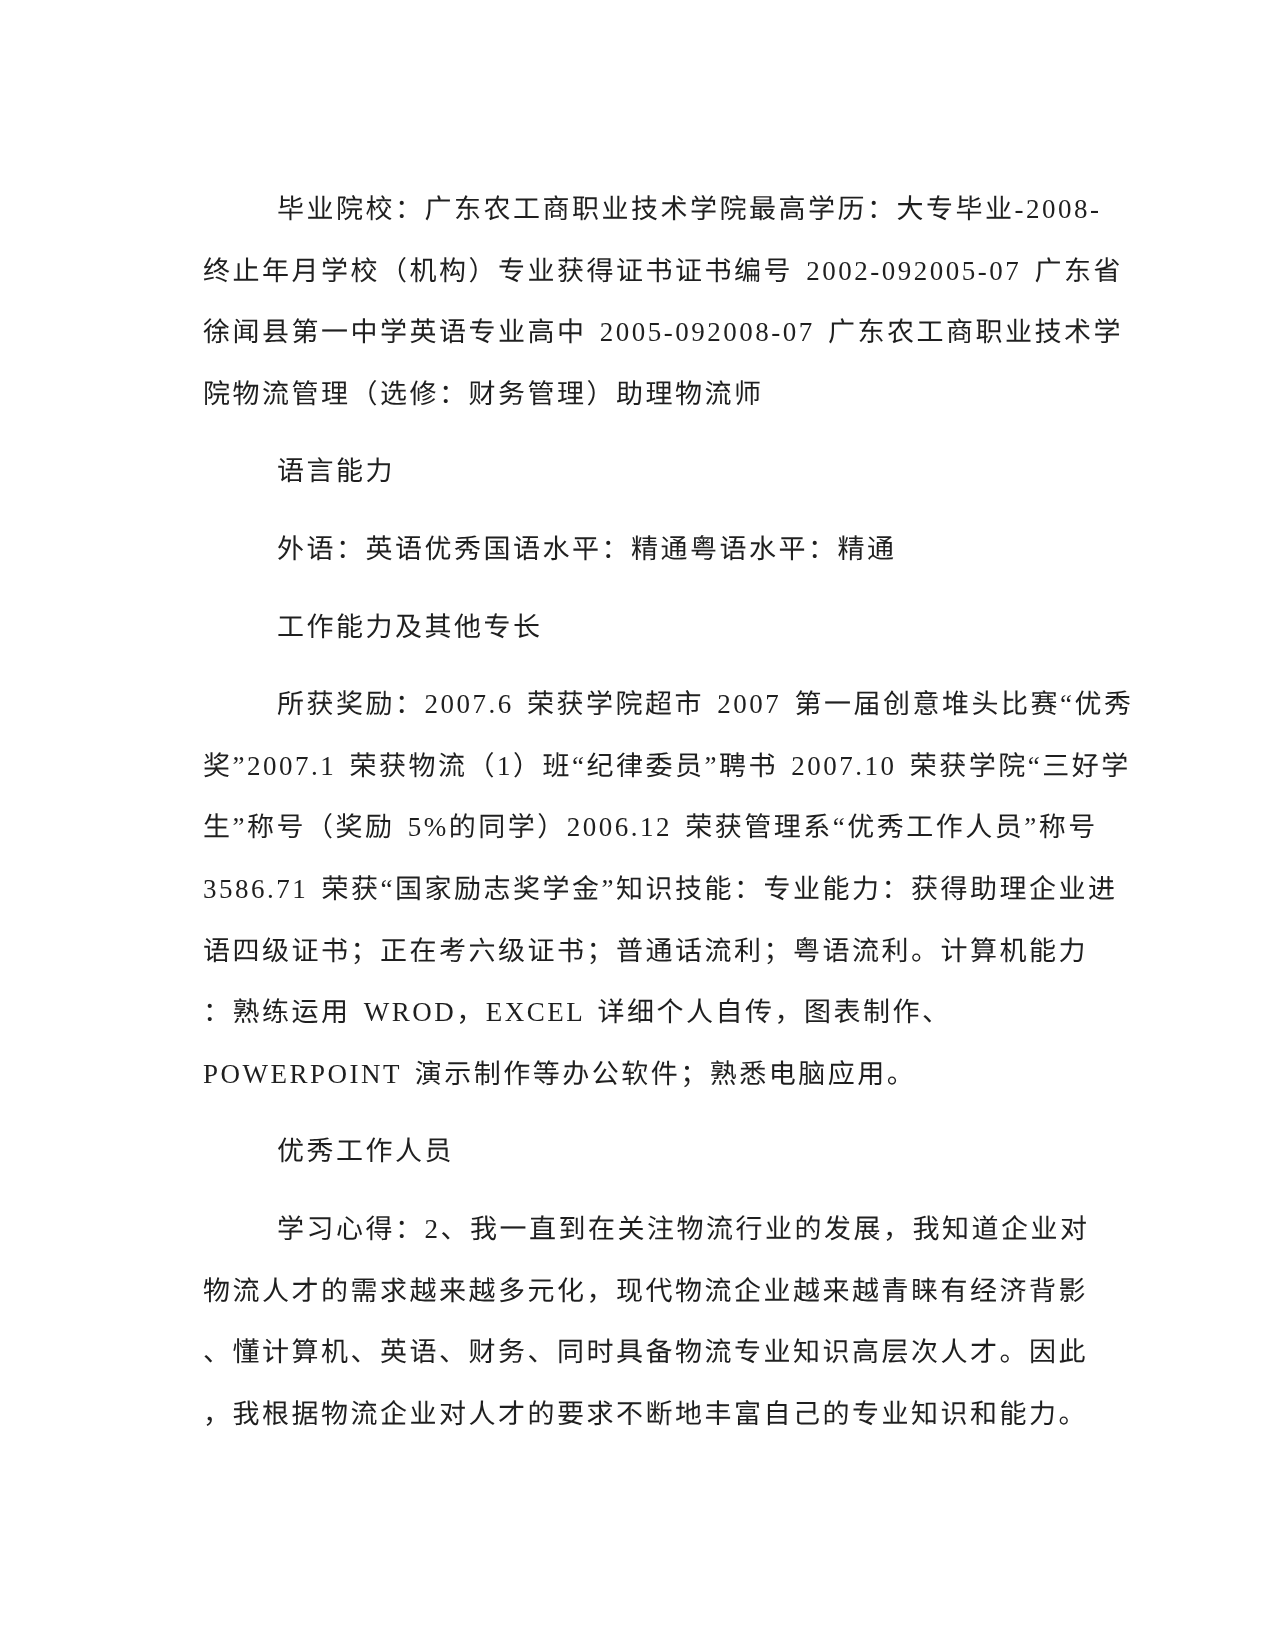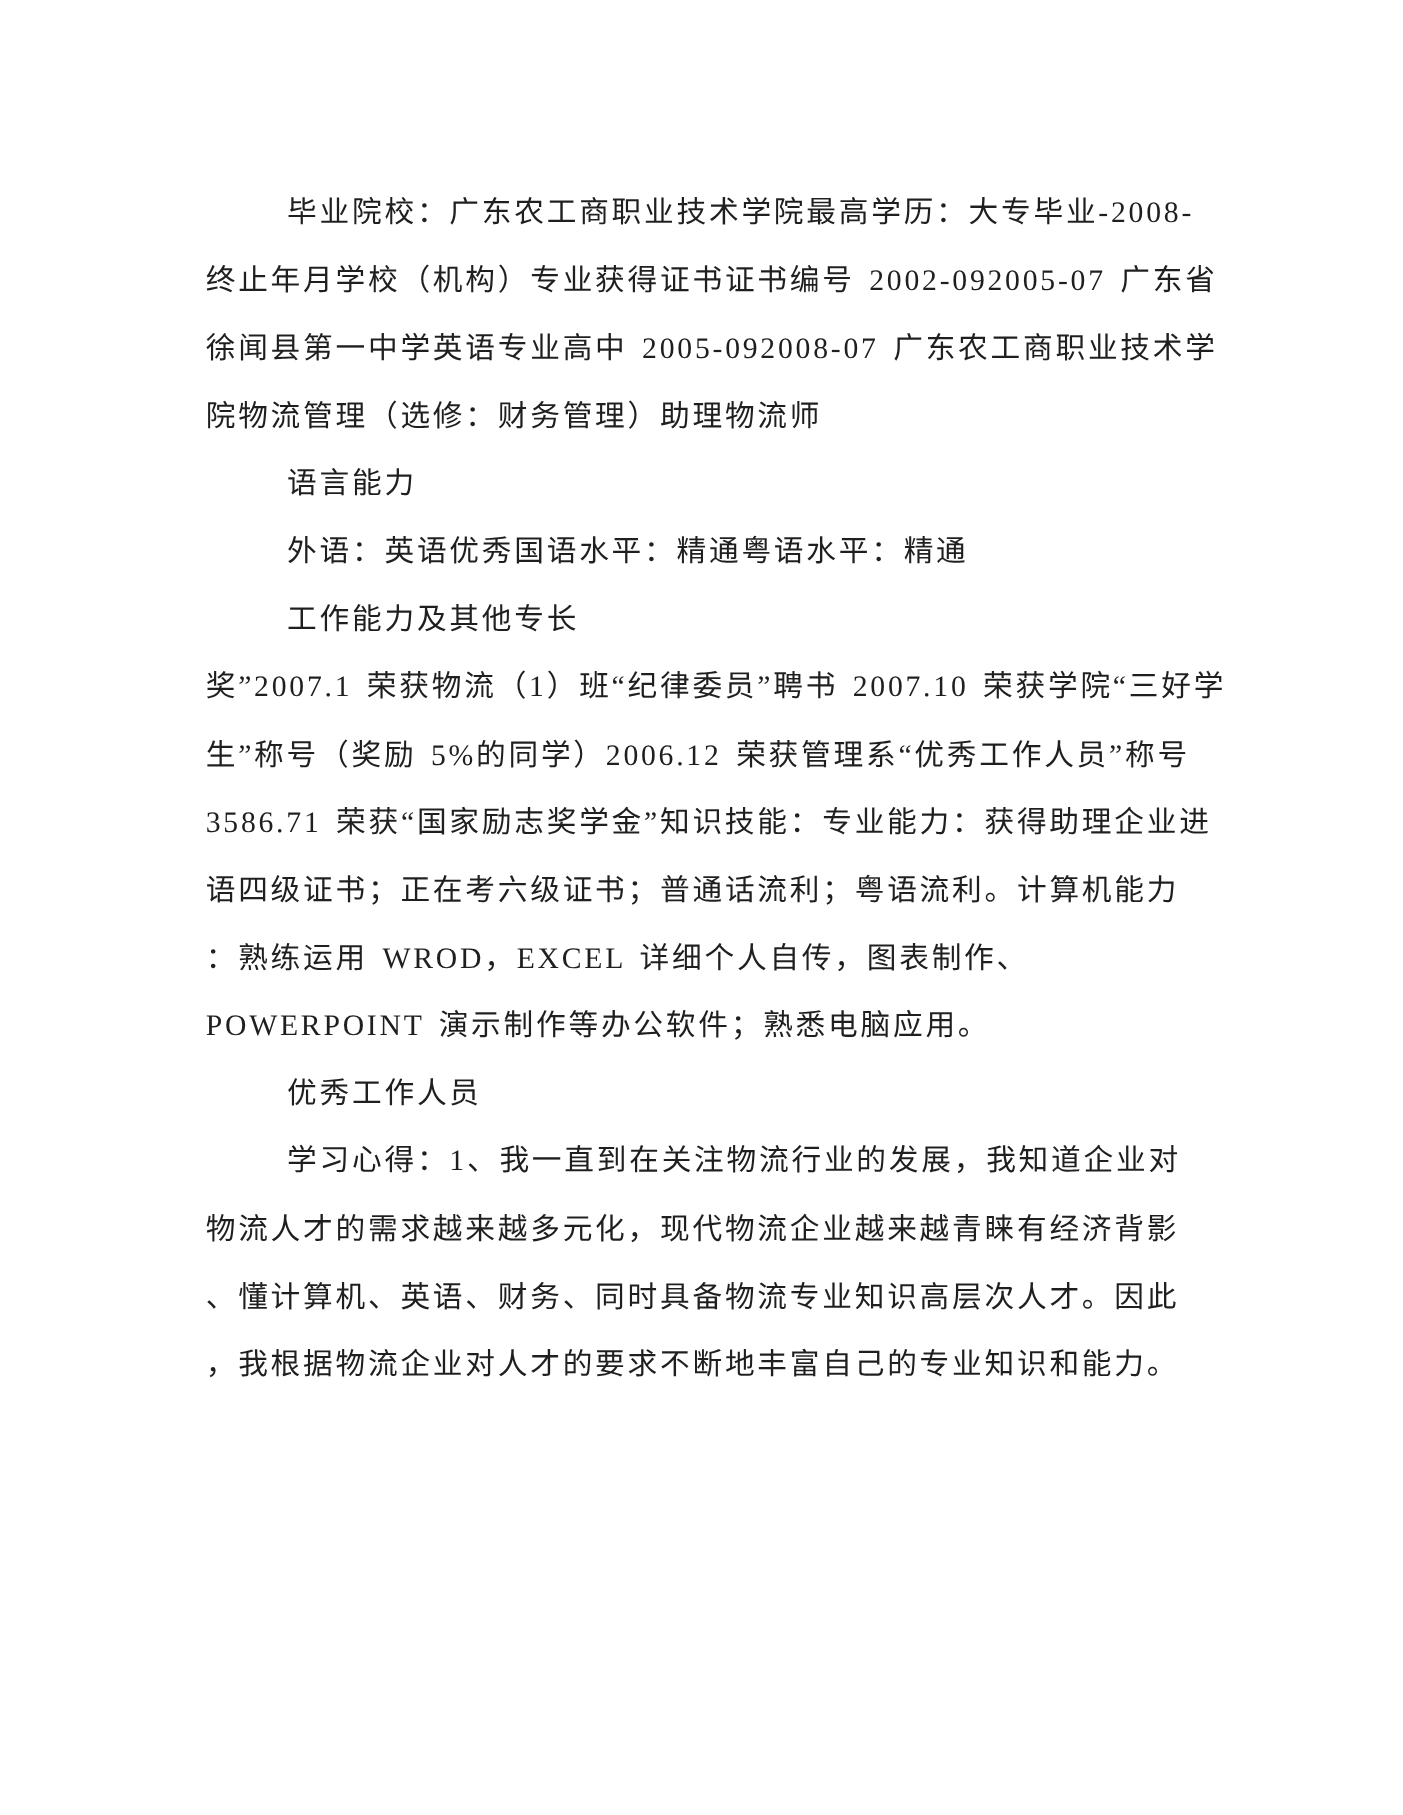--- a/index.html
+++ b/index.html
@@ -15,21 +15,21 @@
   }
   .page {
     position: relative;
     width: 1275px;
     height: 1650px;
     background: #ffffff;
     box-sizing: border-box;
     padding: 163px 100px 0 187px;
   }
   .para {
-    margin: 0;
+    margin: 16px;
     padding: 0;
   }
   .line {
     height: 61.6px;
     line-height: 61.6px;
     font-size: 27px;
     letter-spacing: 2.5px;
     word-spacing: 4px;
     color: #1f1f1f;
     white-space: pre;
@@ -57,32 +57,33 @@
 
   <div class="para">
     <div class="line indent">外语：英语优秀国语水平：精通粤语水平：精通</div>
   </div>
 
   <div class="para">
     <div class="line indent">工作能力及其他专长</div>
   </div>
 
   <div class="para">
+    <div class="line indent">所获奖励：2007.6 荣获学院超市 2007 第一届创意堆头比赛“优秀</div>
     <div class="line">奖”2007.1 荣获物流（1）班“纪律委员”聘书 2007.10 荣获学院“三好学</div>
     <div class="line">生”称号（奖励 5%的同学）2006.12 荣获管理系“优秀工作人员”称号</div>
     <div class="line">3586.71 荣获“国家励志奖学金”知识技能：专业能力：获得助理企业进</div>
     <div class="line">语四级证书；正在考六级证书；普通话流利；粤语流利。计算机能力</div>
     <div class="line">：熟练运用 WROD，EXCEL 详细个人自传，图表制作、</div>
     <div class="line">POWERPOINT 演示制作等办公软件；熟悉电脑应用。</div>
   </div>
 
   <div class="para">
     <div class="line indent">优秀工作人员</div>
   </div>
 
   <div class="para">
-    <div class="line indent">学习心得：1、我一直到在关注物流行业的发展，我知道企业对</div>
+    <div class="line indent">学习心得：2、我一直到在关注物流行业的发展，我知道企业对</div>
     <div class="line">物流人才的需求越来越多元化，现代物流企业越来越青睐有经济背影</div>
     <div class="line">、懂计算机、英语、财务、同时具备物流专业知识高层次人才。因此</div>
     <div class="line">，我根据物流企业对人才的要求不断地丰富自己的专业知识和能力。</div>
   </div>
 
 </div>
 
 </body></html>

